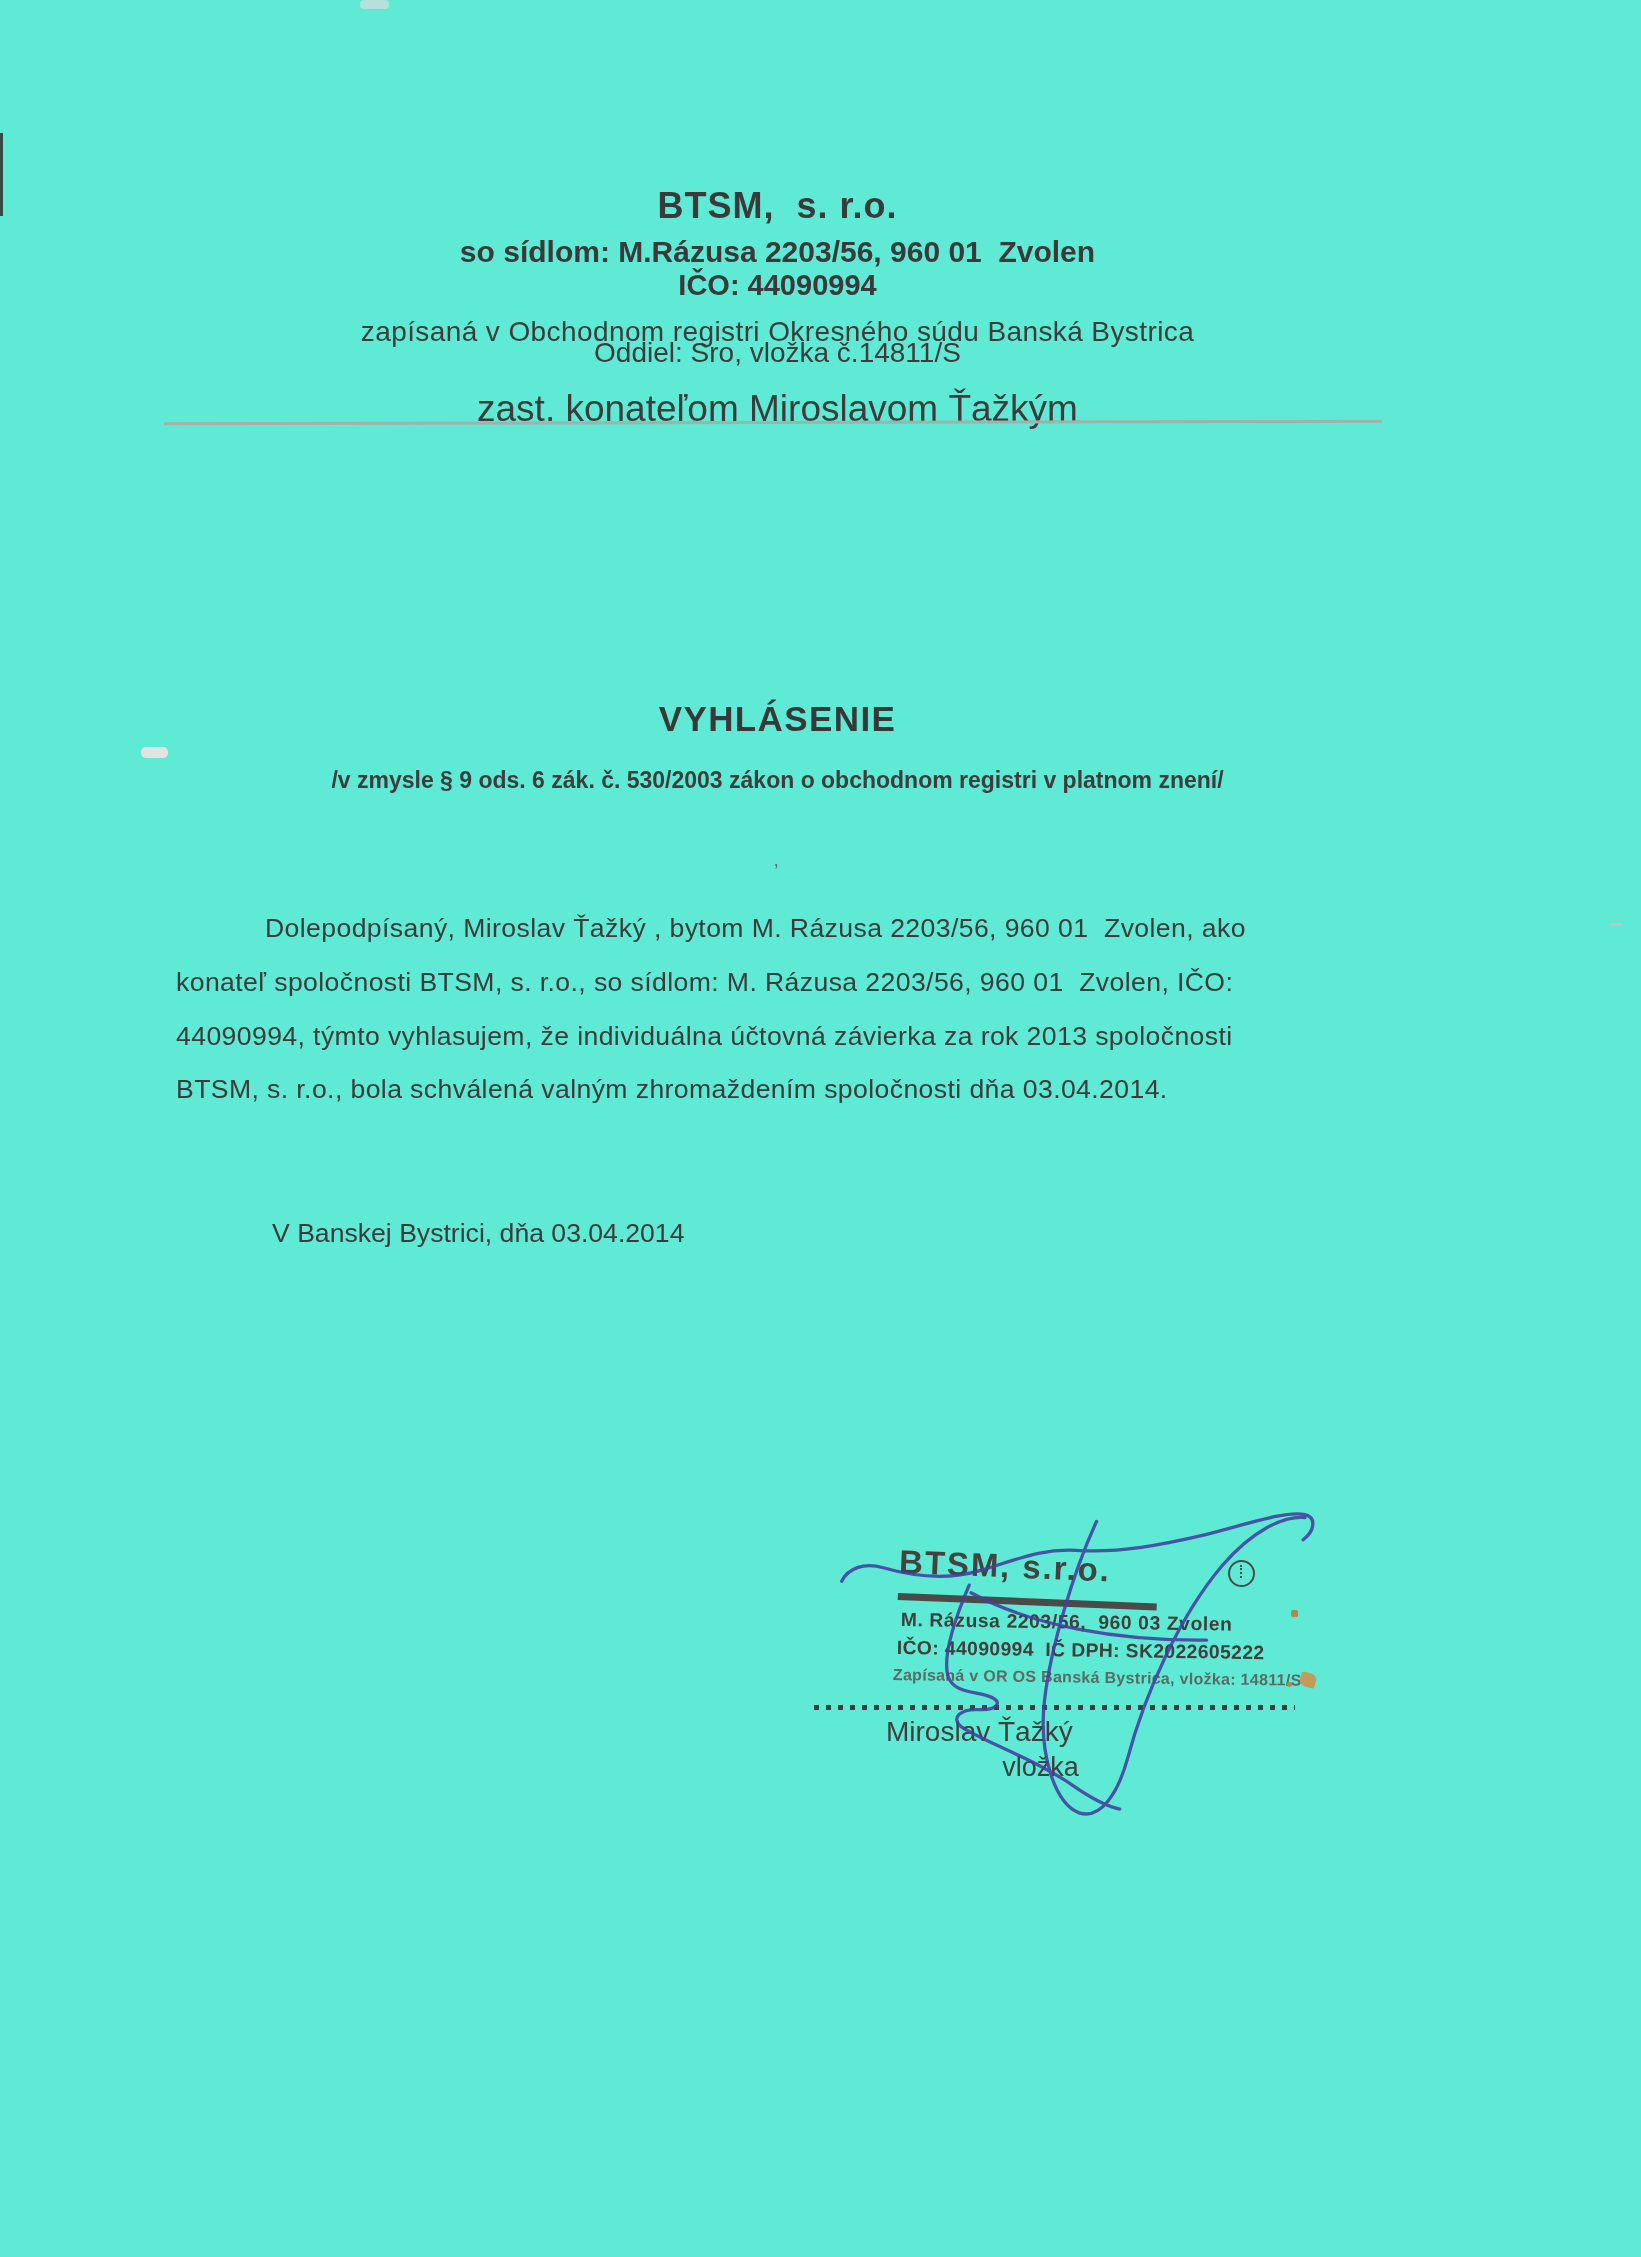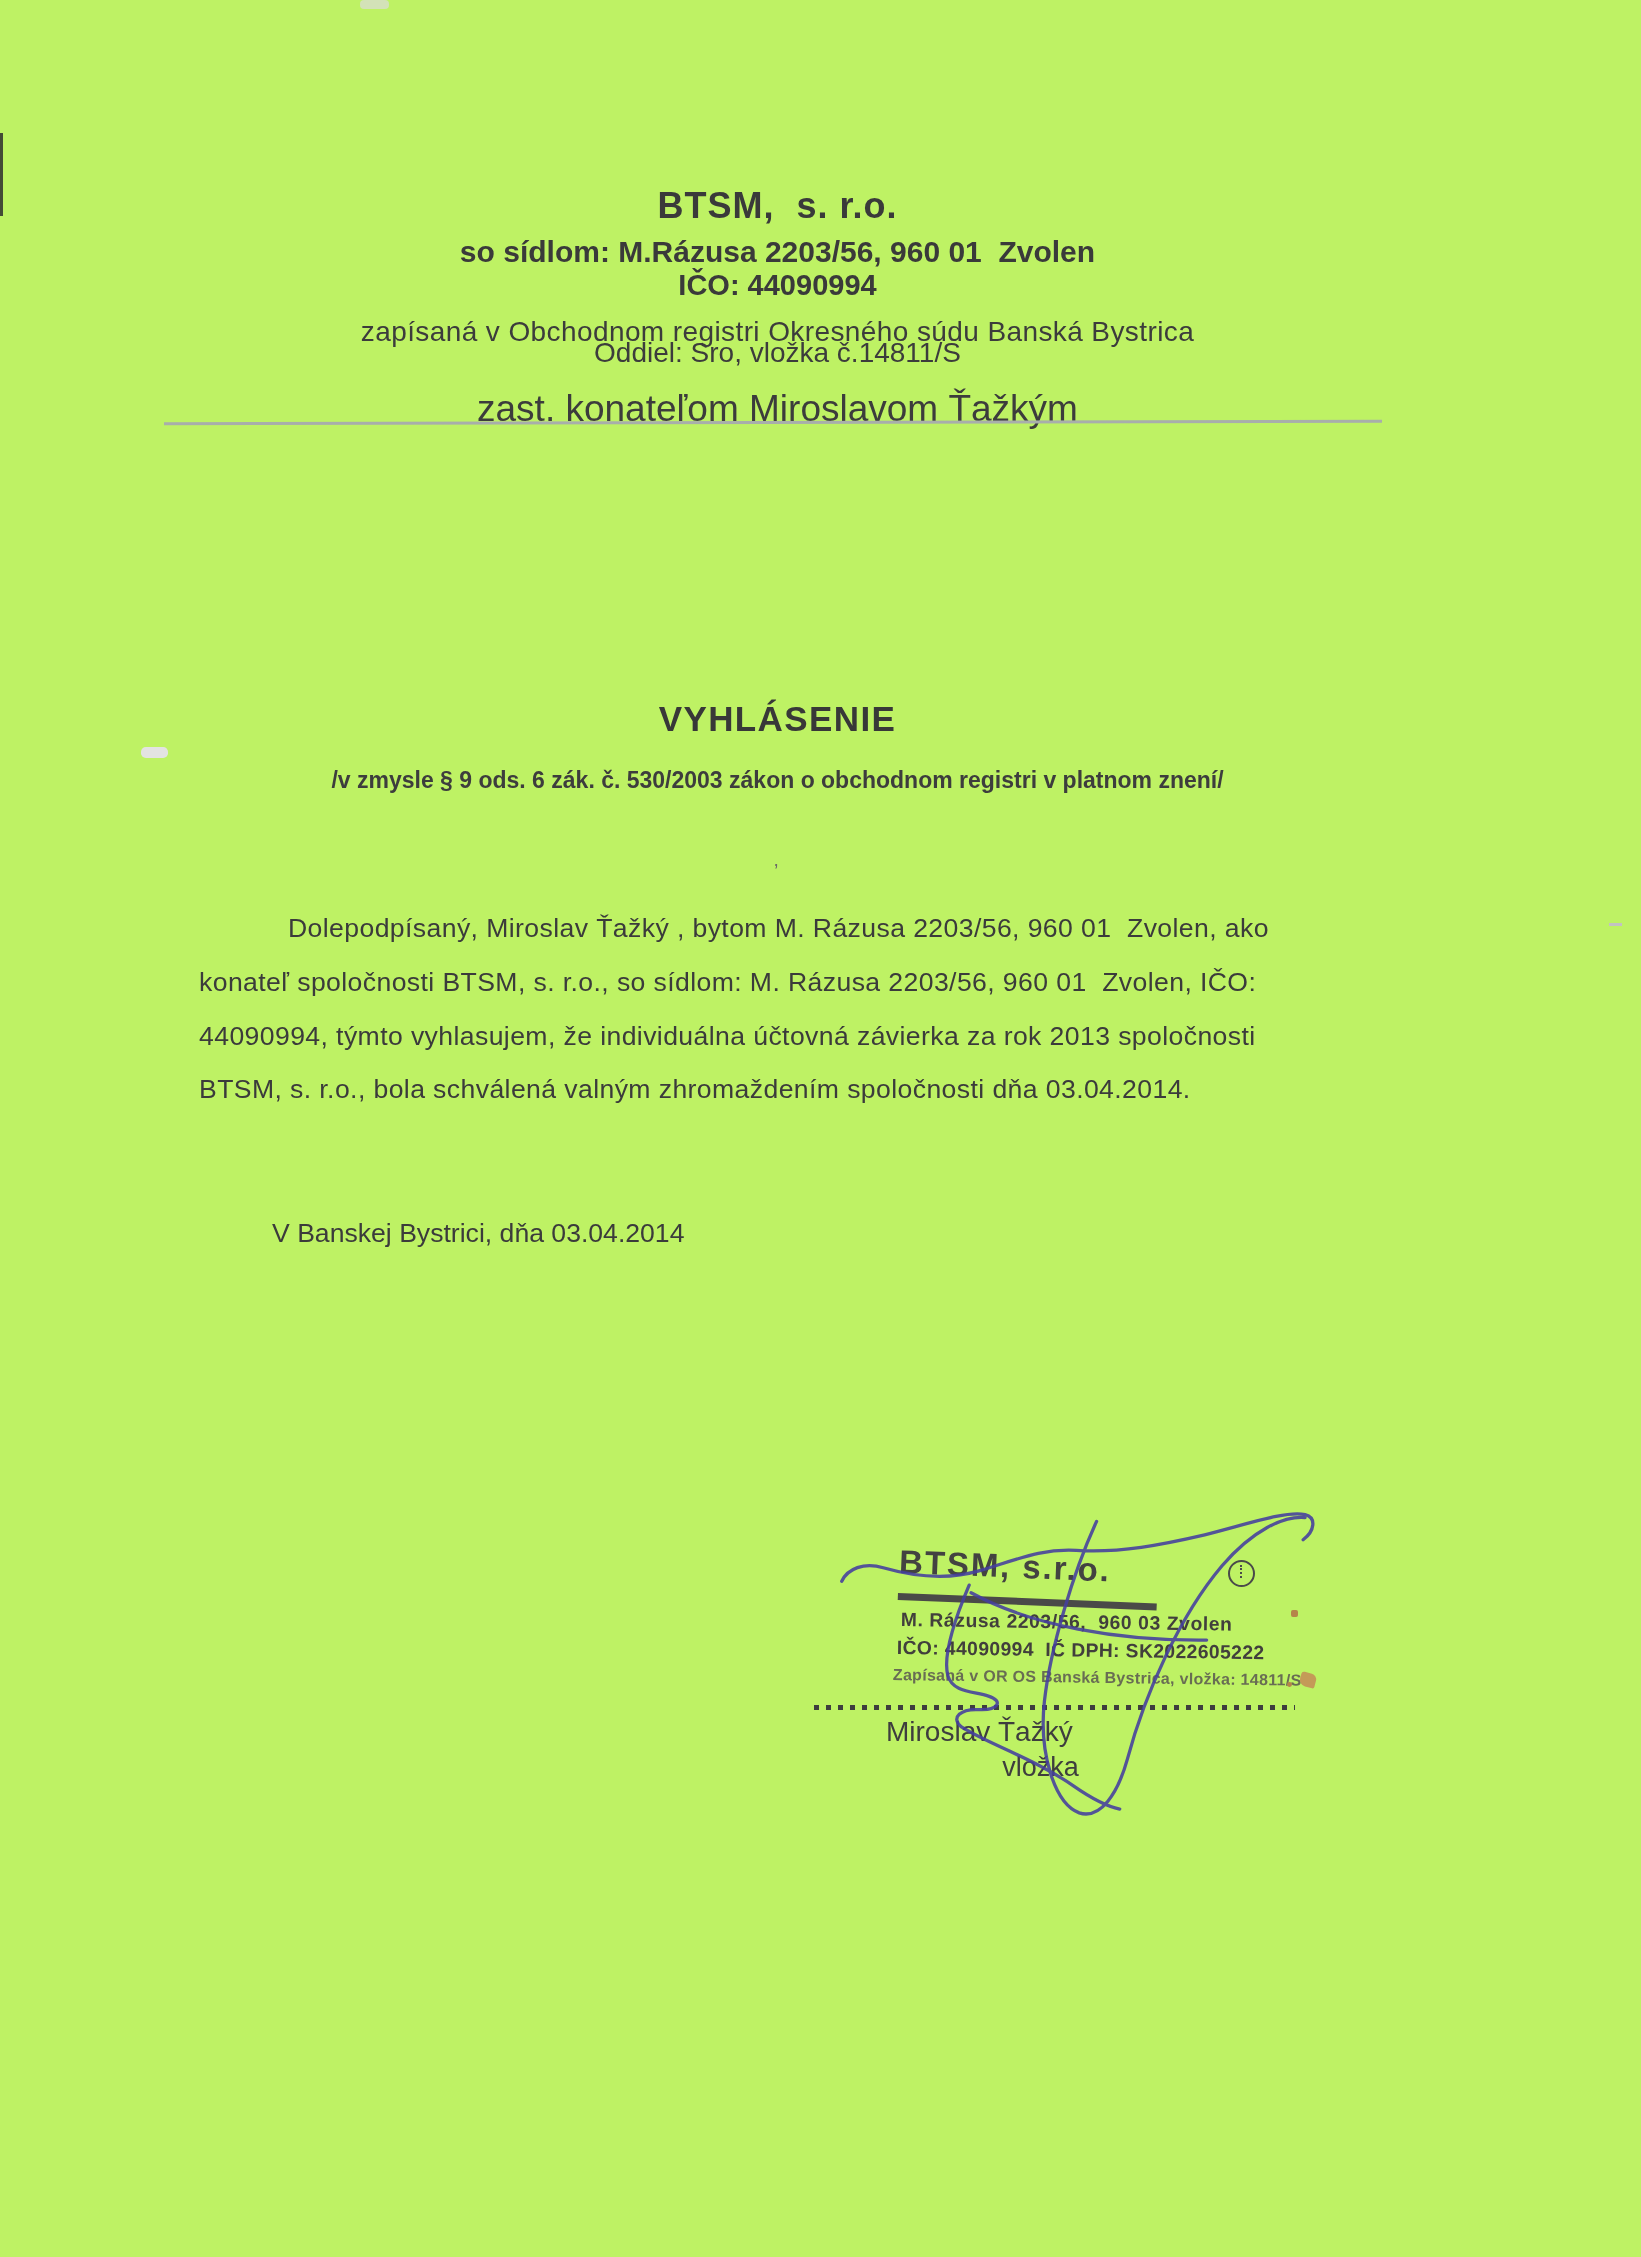--- a/index.html
+++ b/index.html
@@ -1,31 +1,31 @@
 <!DOCTYPE html>
 <html><head>
 <meta charset="utf-8">
 <style>
   html,body{margin:0;padding:0;background:#e8e8e8;}
   .page{
     position:relative;
     width:1641px;height:2257px;
-    background:#bef264;
+    background:#5eead4;
     font-family:"Liberation Sans", sans-serif;
     color:#3b3b3b;
     overflow:hidden;
   }
   .abs{position:absolute;white-space:pre;}
   .center-line{left:97px;width:1361px;text-align:center;}
   .hdr-b{font-weight:bold;color:#3a3a3a;}
   .hdr-n{font-weight:normal;color:#3c3c3c;}
   .divider{left:164px;top:421px;width:1218px;height:2.9px;background:#a8aeab;transform:rotate(-0.12deg);}
   .doc-title{top:699px;font-size:35px;font-weight:bold;letter-spacing:1.4px;color:#383838;}
   .doc-subtitle{top:767px;font-size:23px;font-weight:bold;color:#3d3d3d;}
-  .body-line{left:176px;font-size:26.6px;letter-spacing:0.4px;color:#3b3b3b;margin-left:23px;}
+  .body-line{left:176px;font-size:26.6px;letter-spacing:0.4px;color:#3b3b3b;}
   .indent{padding-left:89px;}
   .dateline{left:272px;top:1218px;font-size:26.6px;color:#3b3b3b;}
   
   .stamp-title{left:900px;top:1543px;font-size:33px;font-weight:bold;letter-spacing:1.9px;color:#434341;transform:rotate(2.3deg);transform-origin:left top;}
   .stamp-underline{left:898px;top:1593px;width:259px;height:6.8px;background:#4a4a48;transform:rotate(2.3deg);transform-origin:left top;}
   .stamp-line{font-weight:bold;color:#413f3c;transform:rotate(0.8deg);transform-origin:left top;}
   .stamp-addr{left:901px;top:1609px;font-size:19.3px;letter-spacing:0.6px;}
   .stamp-ids{left:897px;top:1637px;font-size:19.3px;letter-spacing:0.4px;}
   .stamp-reg{left:893px;top:1666px;font-size:16px;letter-spacing:0.3px;color:#5a5651;opacity:.85;}
   .stamp-mark{left:1228px;top:1560px;width:23px;height:23px;border:2.4px solid #4a4a4a;border-radius:50%;}

